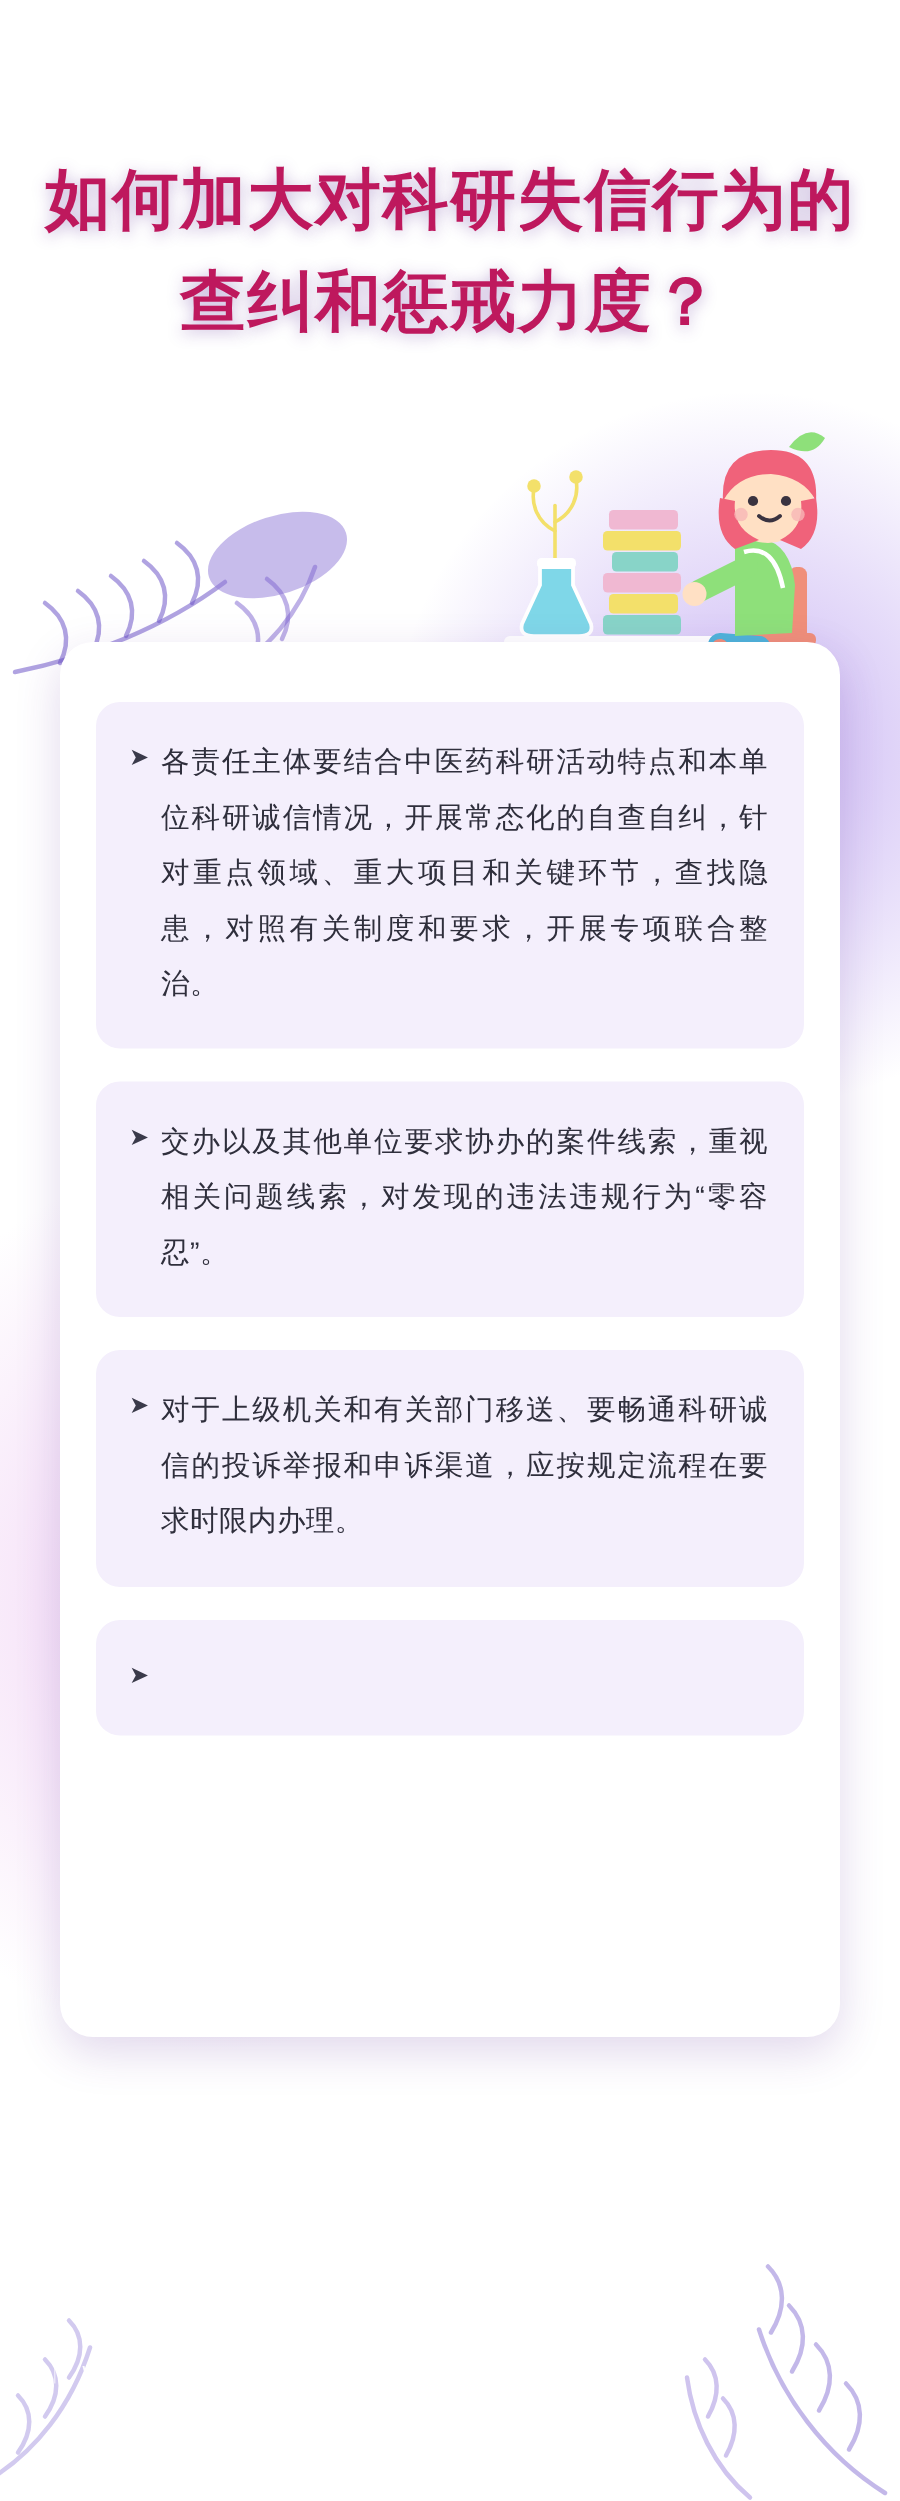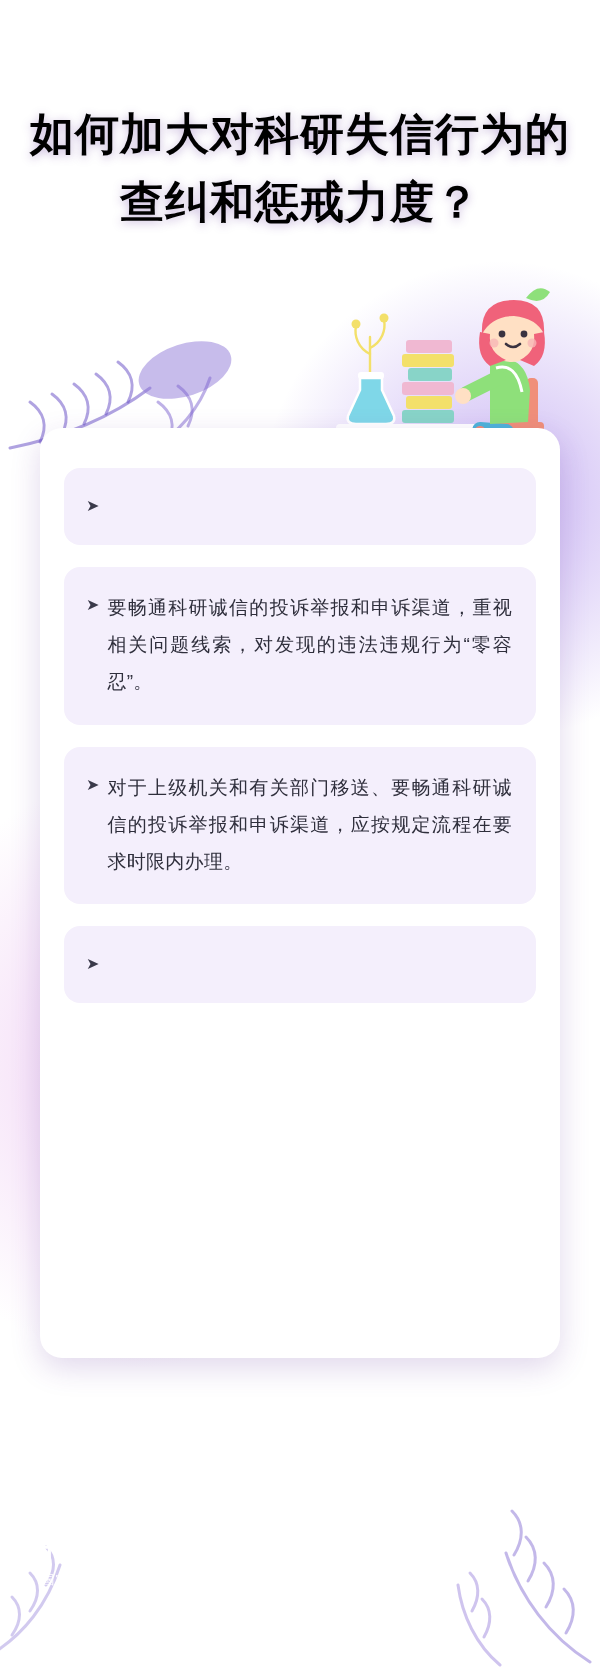--- a/index.html
+++ b/index.html
@@ -55,21 +55,21 @@
     mask-image: radial-gradient(ellipse at 10% 50%, #000 18%, transparent 70%); }
   .dots-br { right: 10px; bottom: 120px; width: 160px; height: 220px; opacity: .45;
     -webkit-mask-image: radial-gradient(ellipse at 70% 60%, #000 18%, transparent 70%);
     mask-image: radial-gradient(ellipse at 70% 60%, #000 18%, transparent 70%); }
 
   
   .headline {
     position: absolute;
     left: 0; right: 0; top: 100px;
     text-align: center;
-    color: #000000;
+    color: #be185d;
     font-size: 44px;
     font-weight: bold;
     line-height: 1.55;
     letter-spacing: 1px;
     text-shadow: 0 2px 10px rgba(90,40,150,0.35);
     padding: 0 26px;
     box-sizing: border-box;
   }
 
   
@@ -289,43 +289,40 @@
       <path d="M176 62 Q183 68 190 62" fill="none" stroke="#3a3340" stroke-width="2.6" stroke-linecap="round"></path>
       <circle cx="164" cy="61" r="4.5" fill="#f8b6b6" opacity="0.8"></circle>
       <circle cx="202" cy="61" r="4.5" fill="#f8b6b6" opacity="0.8"></circle>
     </g>
   </svg>
 
   <div class="card">
 
     <div class="point">
       <span class="bullet">➤</span>
+      <span class="ptext">各责任主体要结合中医药科研活动特点和本单位科研诚信情况，开展常态化的自查自纠，针对重点领域、重大项目和关键环节，查找隐患，对照有关制度和要求，开展专项联合整治。</span>
     </div>
 
     <div class="point">
       <span class="bullet">➤</span>
-      <span class="ptext">要畅通科研诚信的投诉举报和申诉渠道，重视相关问题线索，对发现的违法违规行为“零容忍”。</span>
+      <span class="ptext">交办以及其他单位要求协办的案件线索，重视相关问题线索，对发现的违法违规行为“零容忍”。</span>
     </div>
 
     <div class="point">
       <span class="bullet">➤</span>
       <span class="ptext">对于上级机关和有关部门移送、要畅通科研诚信的投诉举报和申诉渠道，应按规定流程在要求时限内办理。</span>
     </div>
 
     <div class="point">
       <span class="bullet">➤</span>
     </div>
 
   </div>
 
   <div class="footer">
-    <div class="logo-block">
-      <div class="logo-main">中宏网</div>
-      <div class="logo-sub">国家经济视窗</div>
-    </div>
     <div class="divider-v"></div>
     <div class="foot-lines">
       <div class="foot-line1">国家发展和改革委员会主管</div>
       <div class="foot-line2">www.zhonghongwang.com</div>
     </div>
   </div>
 
 </div>
 
 </body></html>

